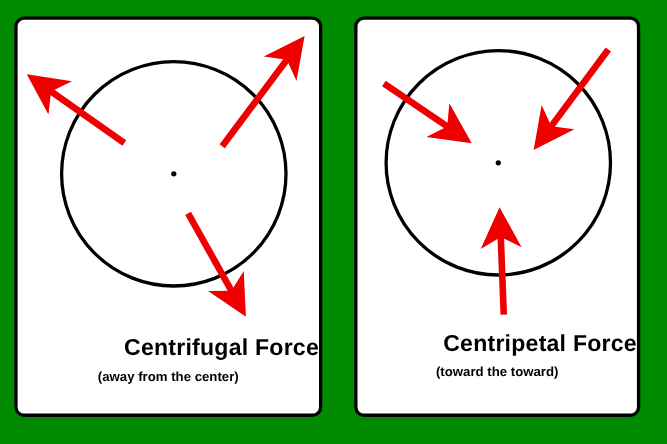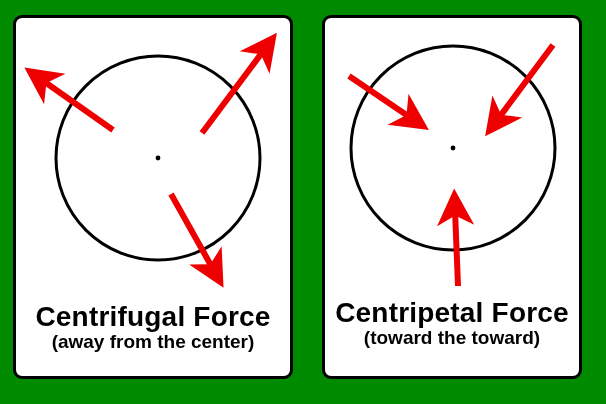--- a/index.html
+++ b/index.html
@@ -51,28 +51,29 @@
   .caption {
     position: absolute;
     left: 0;
     right: 0;
     text-align: center;
     color: #000000;
   }
   #caption-left { top: 286px; }
   #caption-right { top: 282px; }
   .caption-title {
-    font-size: 28px;
+    font-size: 21px;
     font-weight: bold;
     letter-spacing: 0.2px;
     line-height: 26px;
     white-space: nowrap;
+    text-align: right;
   }
   .caption-sub {
-    font-size: 19px;
+    font-size: 12px;
     font-weight: bold;
     letter-spacing: 0px;
     line-height: 24px;
     white-space: nowrap;
     text-align: center;
   }
 </style>
 </head>
 <body>
 

